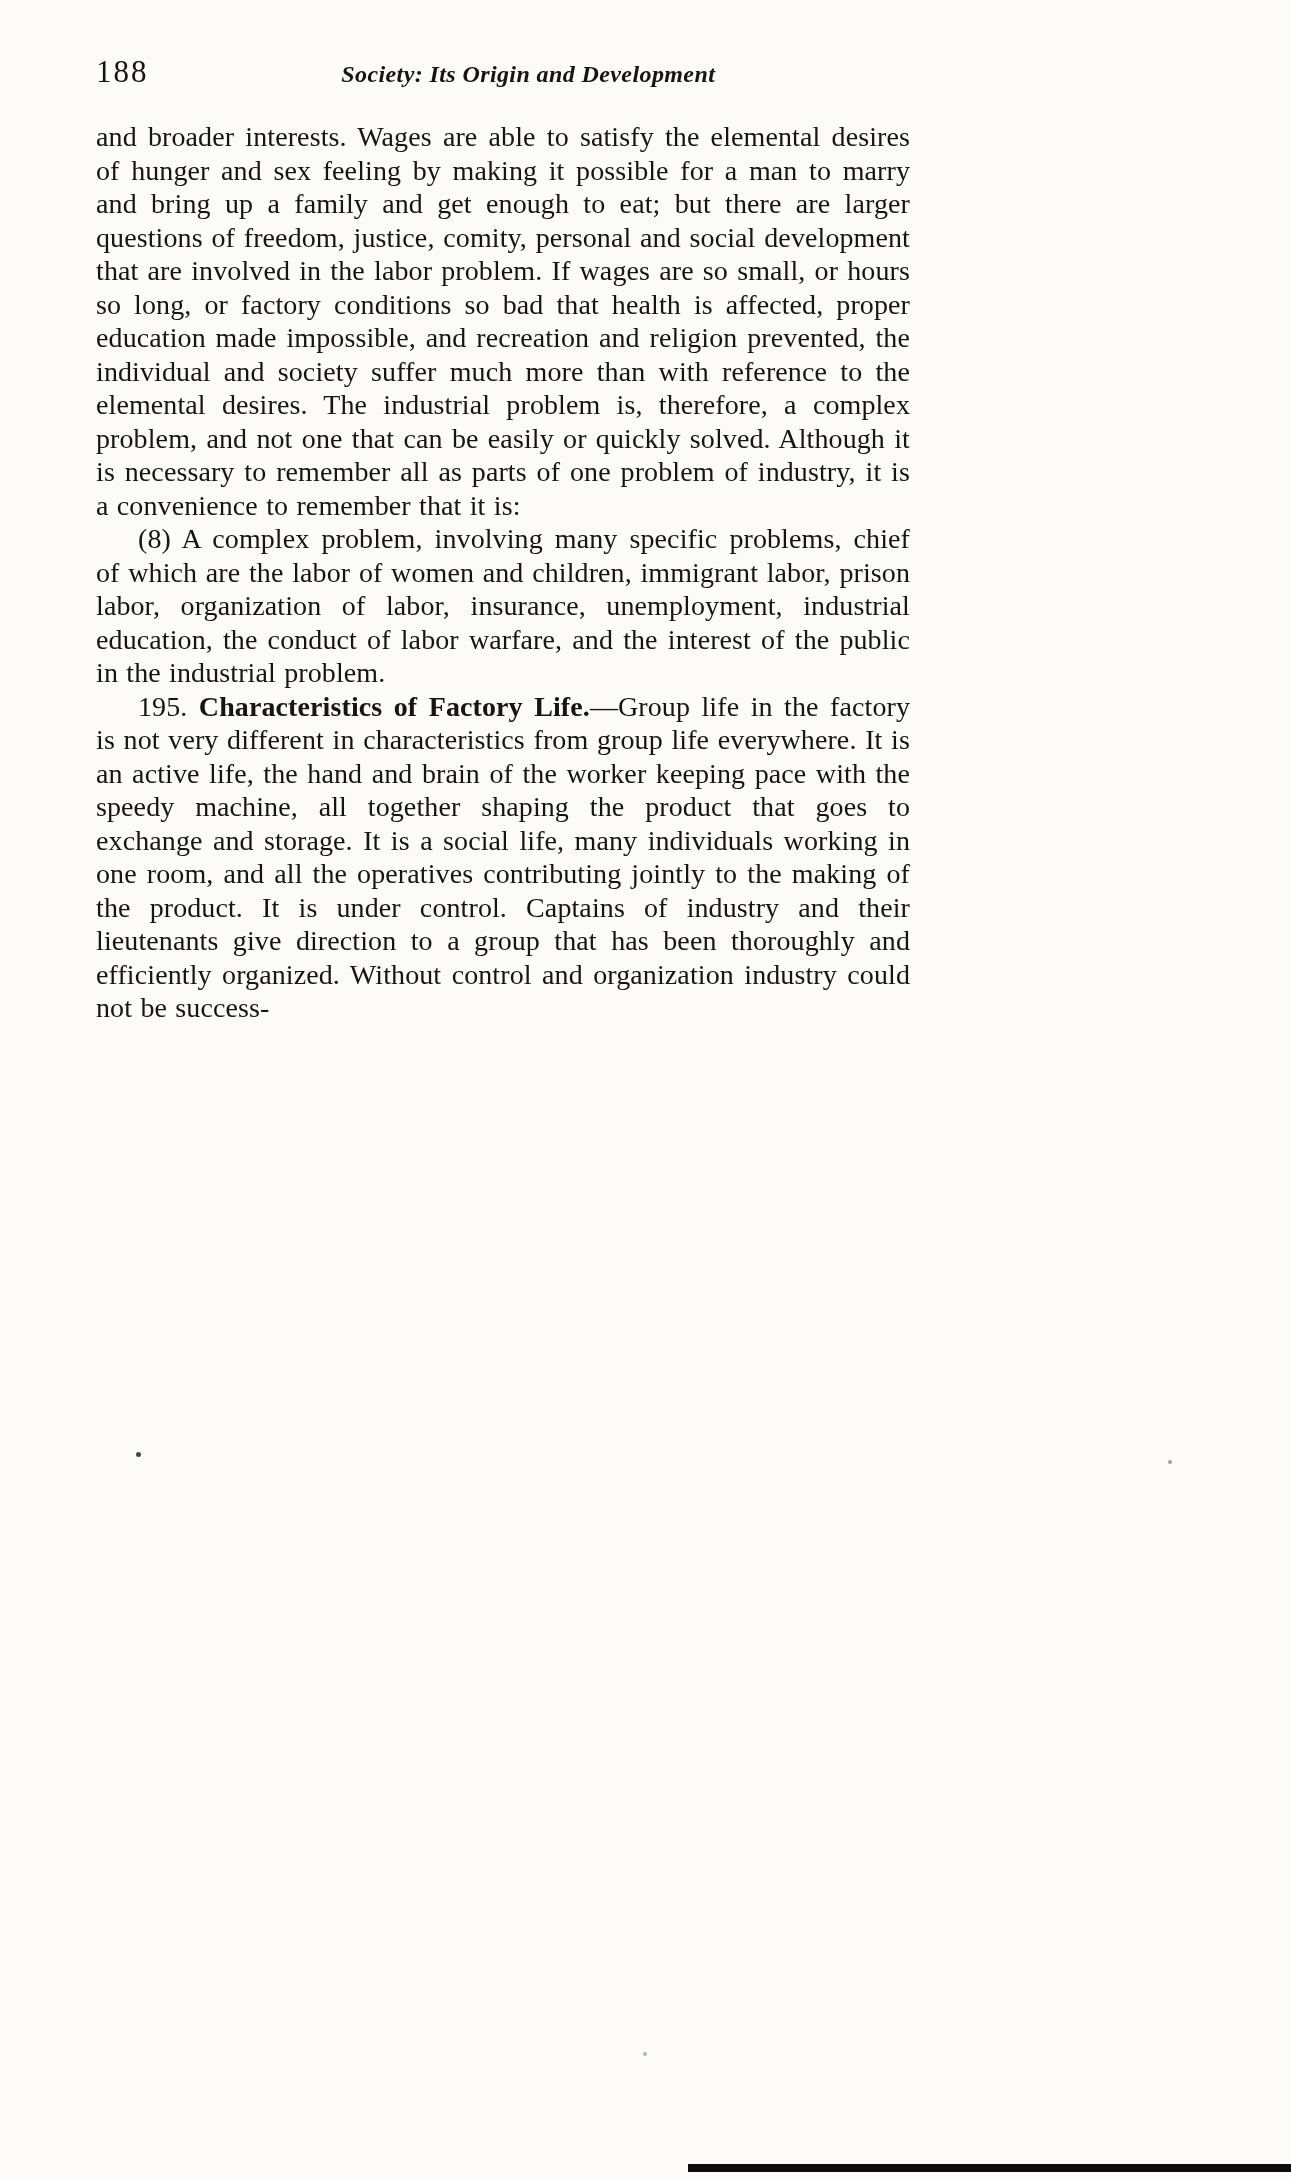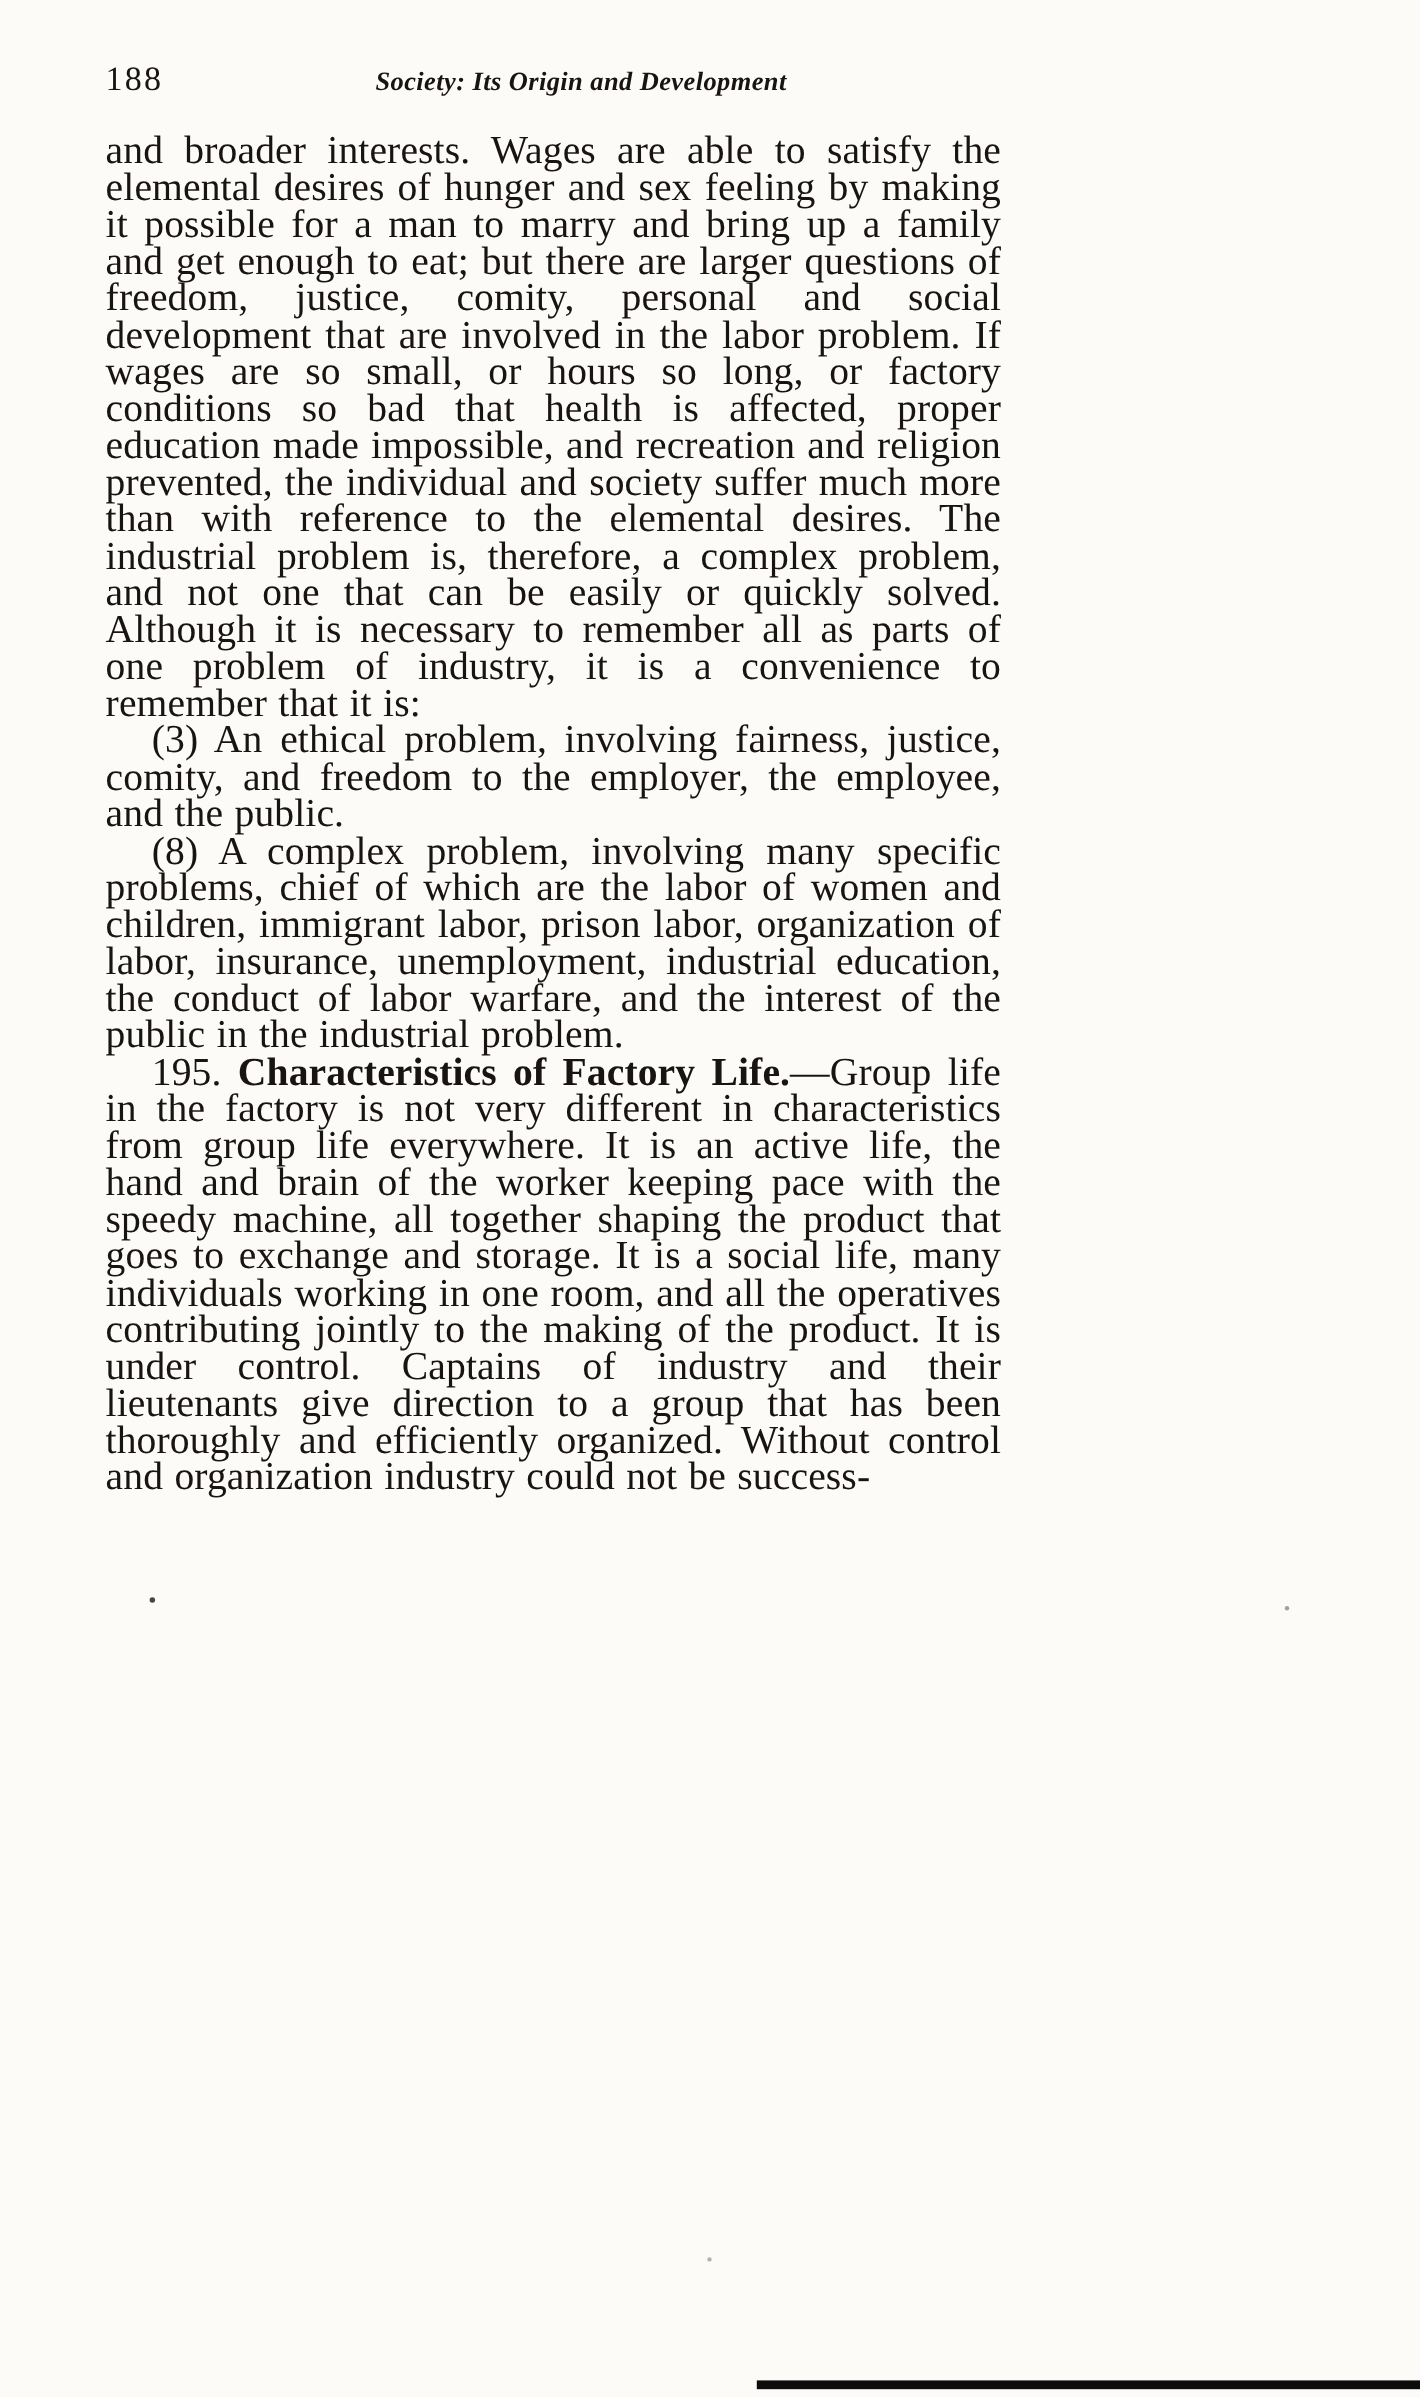--- a/index.html
+++ b/index.html
@@ -37,21 +37,21 @@
     font-weight: 700;
     font-size: 24px;
     letter-spacing: 0.4px;
   }
 
   .text-block {
     position: absolute;
     top: 120px;
     left: 96px;
     width: 814px;
-    font-size: 36px;
+    font-size: 28px;
     line-height: 33.5px;
     text-align: justify;
     letter-spacing: 0.1px;
     word-spacing: 1.2px;
   }
 
   .text-block p {
     margin: 0;
     text-indent: 42px;
   }
@@ -80,21 +80,20 @@
 
 <div class="page">
 
   <div class="running-head">
     <span class="page-number">188</span>
     <span class="running-title">Society: Its Origin and Development</span>
   </div>
 
   <div class="text-block">
     <p class="continuation">and broader interests. Wages are able to satisfy the elemental desires of hunger and sex feeling by making it possible for a man to marry and bring up a family and get enough to eat; but there are larger questions of freedom, justice, comity, personal and social development that are involved in the labor problem. If wages are so small, or hours so long, or factory conditions so bad that health is affected, proper education made impossible, and recreation and religion prevented, the individual and society suffer much more than with reference to the elemental desires. The industrial problem is, therefore, a complex problem, and not one that can be easily or quickly solved. Although it is necessary to remember all as parts of one problem of industry, it is a convenience to remember that it is:</p>
-    <p>(3) An ethical problem, involving fairness, justice, comity, and freedom to the employer, the employee, and the public.</p>
     <p>(8) A complex problem, involving many specific problems, chief of which are the labor of women and children, immigrant labor, prison labor, organization of labor, insurance, unemployment, industrial education, the conduct of labor warfare, and the interest of the public in the industrial problem.</p>
     <p><span>195. </span><span class="section-heading">Characteristics of Factory Life.</span><span>—Group life in the factory is not very different in characteristics from group life everywhere. It is an active life, the hand and brain of the worker keeping pace with the speedy machine, all together shaping the product that goes to exchange and storage. It is a social life, many individuals working in one room, and all the operatives contributing jointly to the making of the product. It is under control. Captains of industry and their lieutenants give direction to a group that has been thoroughly and efficiently organized. Without control and organization industry could not be success-</span></p>
   </div>
 
   <div class="speck" style="left:136px; top:1452px; width:5px; height:5px;"></div>
   <div class="speck" style="left:1168px; top:1460px; width:4px; height:4px; opacity:.5;"></div>
   <div class="speck" style="left:643px; top:2052px; width:4px; height:4px; opacity:.4;"></div>
 
   <div class="scan-bar"></div>
 

